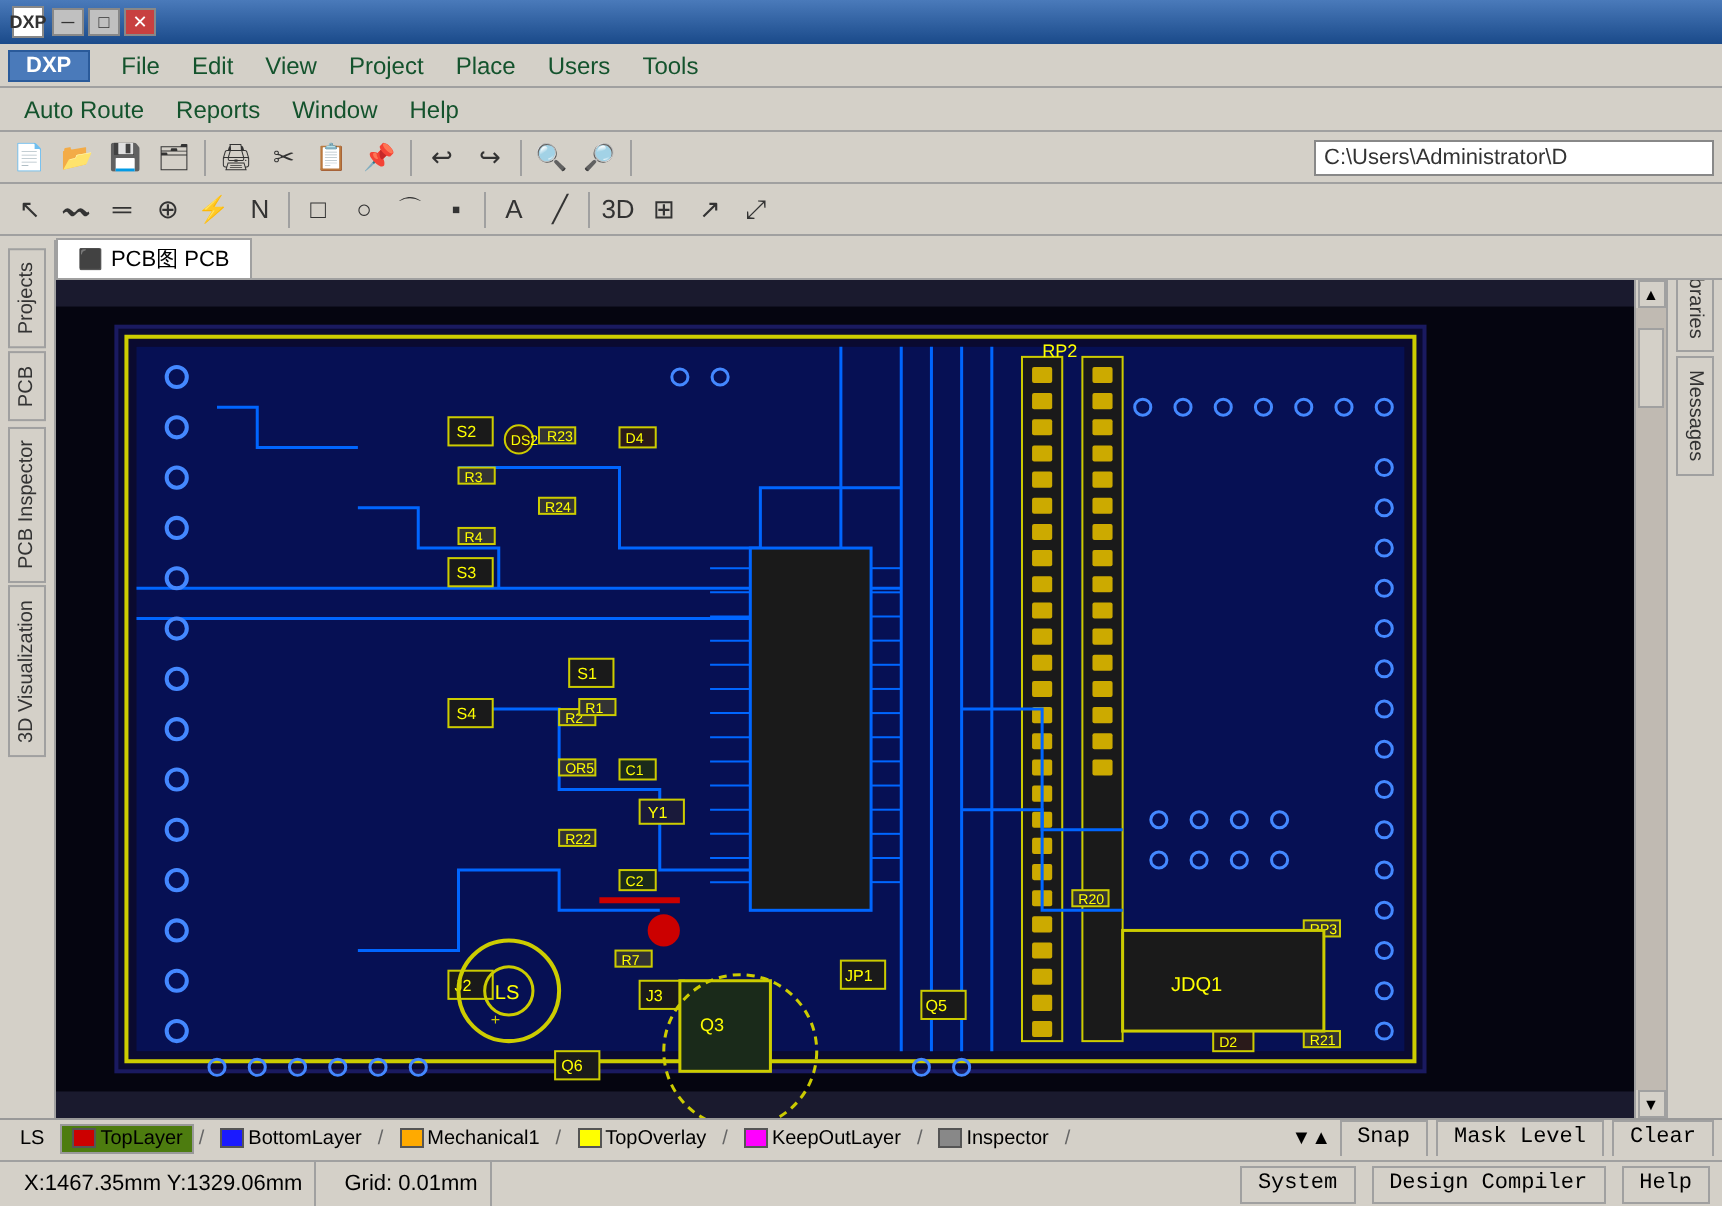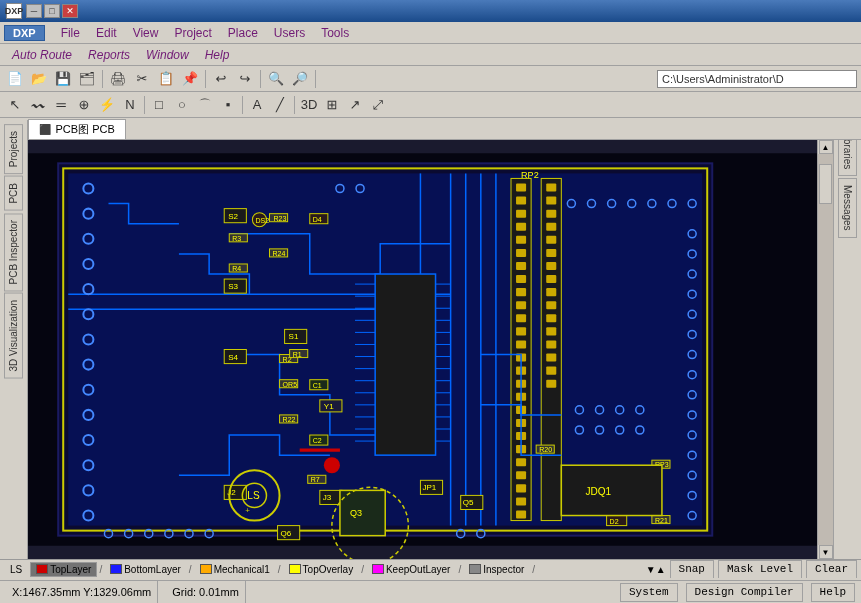--- a/index.html
+++ b/index.html
@@ -18,21 +18,21 @@
     }
     #titlebar .app-icon { width: 16px; height: 16px; margin-right: 4px; background: #fff; border: 1px solid #888; font-size: 9px; display: flex; align-items: center; justify-content: center; color: #333; font-weight: bold; }
     #titlebar .title-text { flex: 1; font-size: 11px; }
     #titlebar .win-btns { display: flex; gap: 2px; }
     #titlebar .win-btn { width: 16px; height: 14px; background: #c0c0c0; border: 1px solid #888; font-size: 9px; display: flex; align-items: center; justify-content: center; cursor: pointer; color: #333; }
     #titlebar .win-btn.close { background: #c84040; color: white; }
     .menu-item {
       padding: 2px 8px;
       cursor: pointer;
       font-size: 12px;
-      color: #701a75;
+      color: #14532d;
       white-space: nowrap;
     }
 
     
     #dxp-area {
       background: #d4d0c8;
       height: 22px;
       display: flex;
       align-items: center;
       padding: 0 4px;
@@ -79,21 +79,20 @@
 
     
     #menu2 {
       background: #d4d0c8;
       height: 22px;
       display: flex;
       align-items: center;
       padding: 0 4px;
       border-bottom: 1px solid #a0a0a0;
       gap: 0;
-      font-style: italic;
     }
 
     
     .toolbar-row2 {
       background: #d4d0c8;
       height: 26px;
       display: flex;
       align-items: center;
       padding: 0 4px;
       border-bottom: 1px solid #a0a0a0;
@@ -235,21 +234,21 @@
     }
     .layer-tab {
       display: flex; align-items: center; gap: 2px;
       padding: 1px 5px;
       border: 1px solid transparent;
       font-size: 10px;
       cursor: pointer;
       white-space: nowrap;
       height: 15px;
     }
-    .layer-tab.active { background: #737373; border: 1px solid #999; }
+    .layer-tab.active { background: #4d7c0f; border: 1px solid #999; }
     .layer-color { width: 12px; height: 10px; border: 1px solid #555; flex-shrink: 0; }
 
     
     #statusbar {
       position: absolute;
       left: 0;
       right: 0;
       bottom: 0;
       height: 23px;
       background: #d4d0c8;

